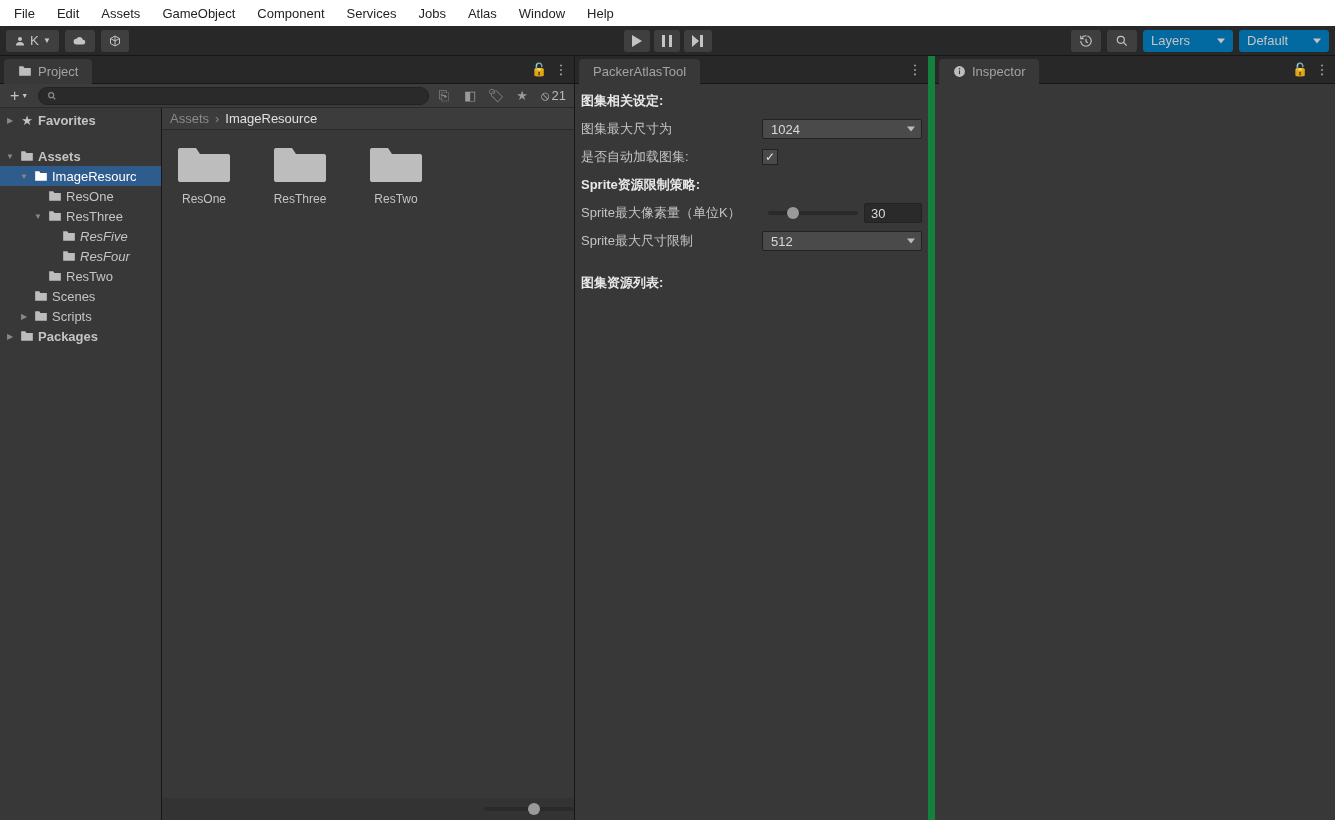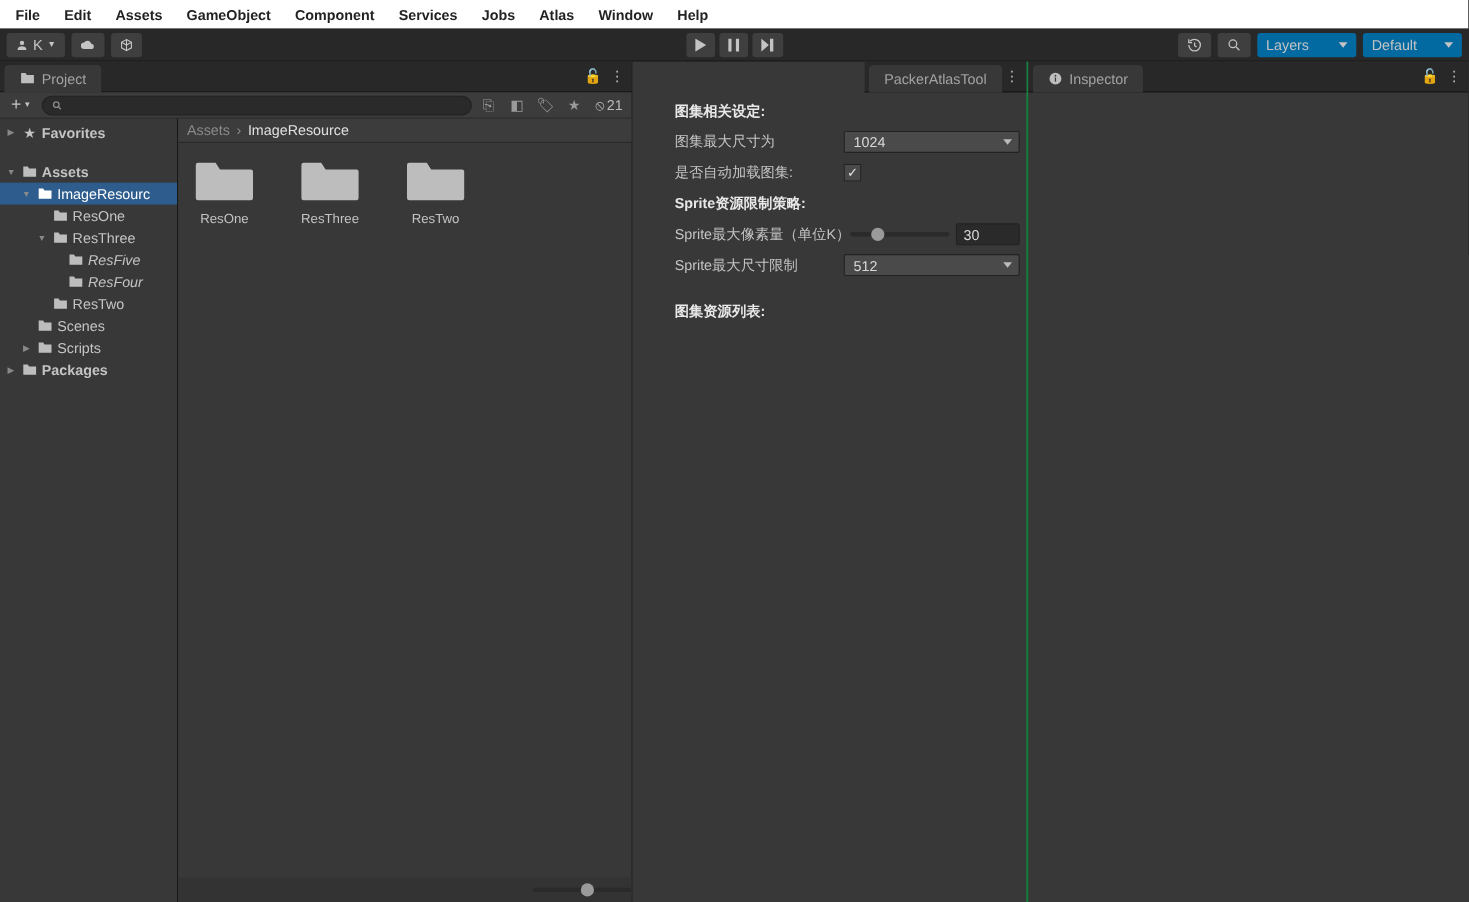--- a/index.html
+++ b/index.html
@@ -1,18 +1,18 @@
 <!DOCTYPE html>
 <html><head>
 <meta charset="utf-8">
 <style>
 * { box-sizing: border-box; margin: 0; padding: 0; font-family: -apple-system, "Segoe UI", Arial, sans-serif; }
 body { background: #282828; color: #c4c4c4; font-size: 13px; width: 1335px; height: 820px; overflow: hidden; display: flex; flex-direction: column; }
 .menubar { background: #ffffff; color: #222; height: 26px; display: flex; align-items: center; padding: 0 4px; gap: 2px; }
-.menubar .menu-item { padding: 4px 10px; cursor: default; font-weight: bold; }
+.menubar .menu-item { padding: 4px 10px; cursor: default; }
 
 .toolbar { background: #282828; height: 30px; display: flex; align-items: center; padding: 0 6px; gap: 6px; border-bottom: 1px solid #161616; }
 .tb-btn { background: #3f3f3f; border: none; color: #c4c4c4; height: 22px; padding: 0 8px; border-radius: 3px; display: inline-flex; align-items: center; gap: 4px; cursor: pointer; }
 .tb-center { position: absolute; left: 50%; transform: translateX(-50%); display: flex; gap: 4px; }
 .tb-right { margin-left: auto; display: flex; gap: 6px; align-items: center; }
 .tb-select { background: #0369a1; color: #c4c4c4; border: none; height: 22px; padding: 0 22px 0 8px; border-radius: 3px; position: relative; min-width: 90px; display: inline-flex; align-items: center; cursor: pointer; }
 .tb-select::after { content: ''; position: absolute; right: 8px; top: 50%; width: 0; height: 0; border-left: 4px solid transparent; border-right: 4px solid transparent; border-top: 5px solid #c4c4c4; transform: translateY(-50%); }
 
 .main { flex: 1; display: flex; min-height: 0; }
 
@@ -46,21 +46,21 @@
 .breadcrumb { height: 22px; background: #3c3c3c; display: flex; align-items: center; padding: 0 8px; gap: 6px; color: #8a8a8a; border-bottom: 1px solid #2a2a2a; }
 .breadcrumb .current { color: #e0e0e0; font-weight: 500; }
 .grid { flex: 1; padding: 12px 8px; display: flex; flex-wrap: wrap; align-content: flex-start; gap: 24px 28px; }
 .grid-item { width: 68px; display: flex; flex-direction: column; align-items: center; gap: 6px; cursor: pointer; }
 .grid-item .folder { width: 56px; height: 44px; position: relative; }
 .grid-item .label { font-size: 12px; color: #c4c4c4; text-align: center; }
 .grid-footer { height: 22px; background: #333; display: flex; align-items: center; justify-content: flex-end; padding: 0 10px; }
 .grid-slider { width: 80px; }
 
 
-.packer-panel { width: 360px; border-right: 2px solid #15803d; align-items: flex-end; }
+.packer-panel { width: 360px; border-right: 7px solid #15803d; }
 .packer-body { flex: 1; padding: 6px 6px; display: flex; flex-direction: column; gap: 6px; }
 .sect-title { font-weight: 600; color: #e8e8e8; padding: 2px 0; }
 .form-row { display: flex; align-items: center; height: 22px; }
 .form-row .lbl { flex: 1; }
 .dropdown { background: #4a4a4a; color: #d8d8d8; border: 1px solid #222; height: 20px; width: 160px; display: inline-flex; align-items: center; padding: 0 20px 0 8px; position: relative; border-radius: 2px; cursor: pointer; }
 .dropdown::after { content: ''; position: absolute; right: 6px; top: 50%; width: 0; height: 0; border-left: 4px solid transparent; border-right: 4px solid transparent; border-top: 5px solid #bbb; transform: translateY(-50%); }
 .chk { width: 16px; height: 16px; background: #4a4a4a; border: 1px solid #222; display: inline-flex; align-items: center; justify-content: center; color: #e0e0e0; font-size: 12px; cursor: pointer; }
 .slider-wrap { display: flex; align-items: center; gap: 6px; }
 .slider { width: 90px; height: 4px; background: #2a2a2a; border-radius: 2px; position: relative; }
 .slider .thumb { position: absolute; top: 50%; width: 12px; height: 12px; background: #9a9a9a; border-radius: 50%; transform: translate(-50%,-50%); cursor: pointer; }

